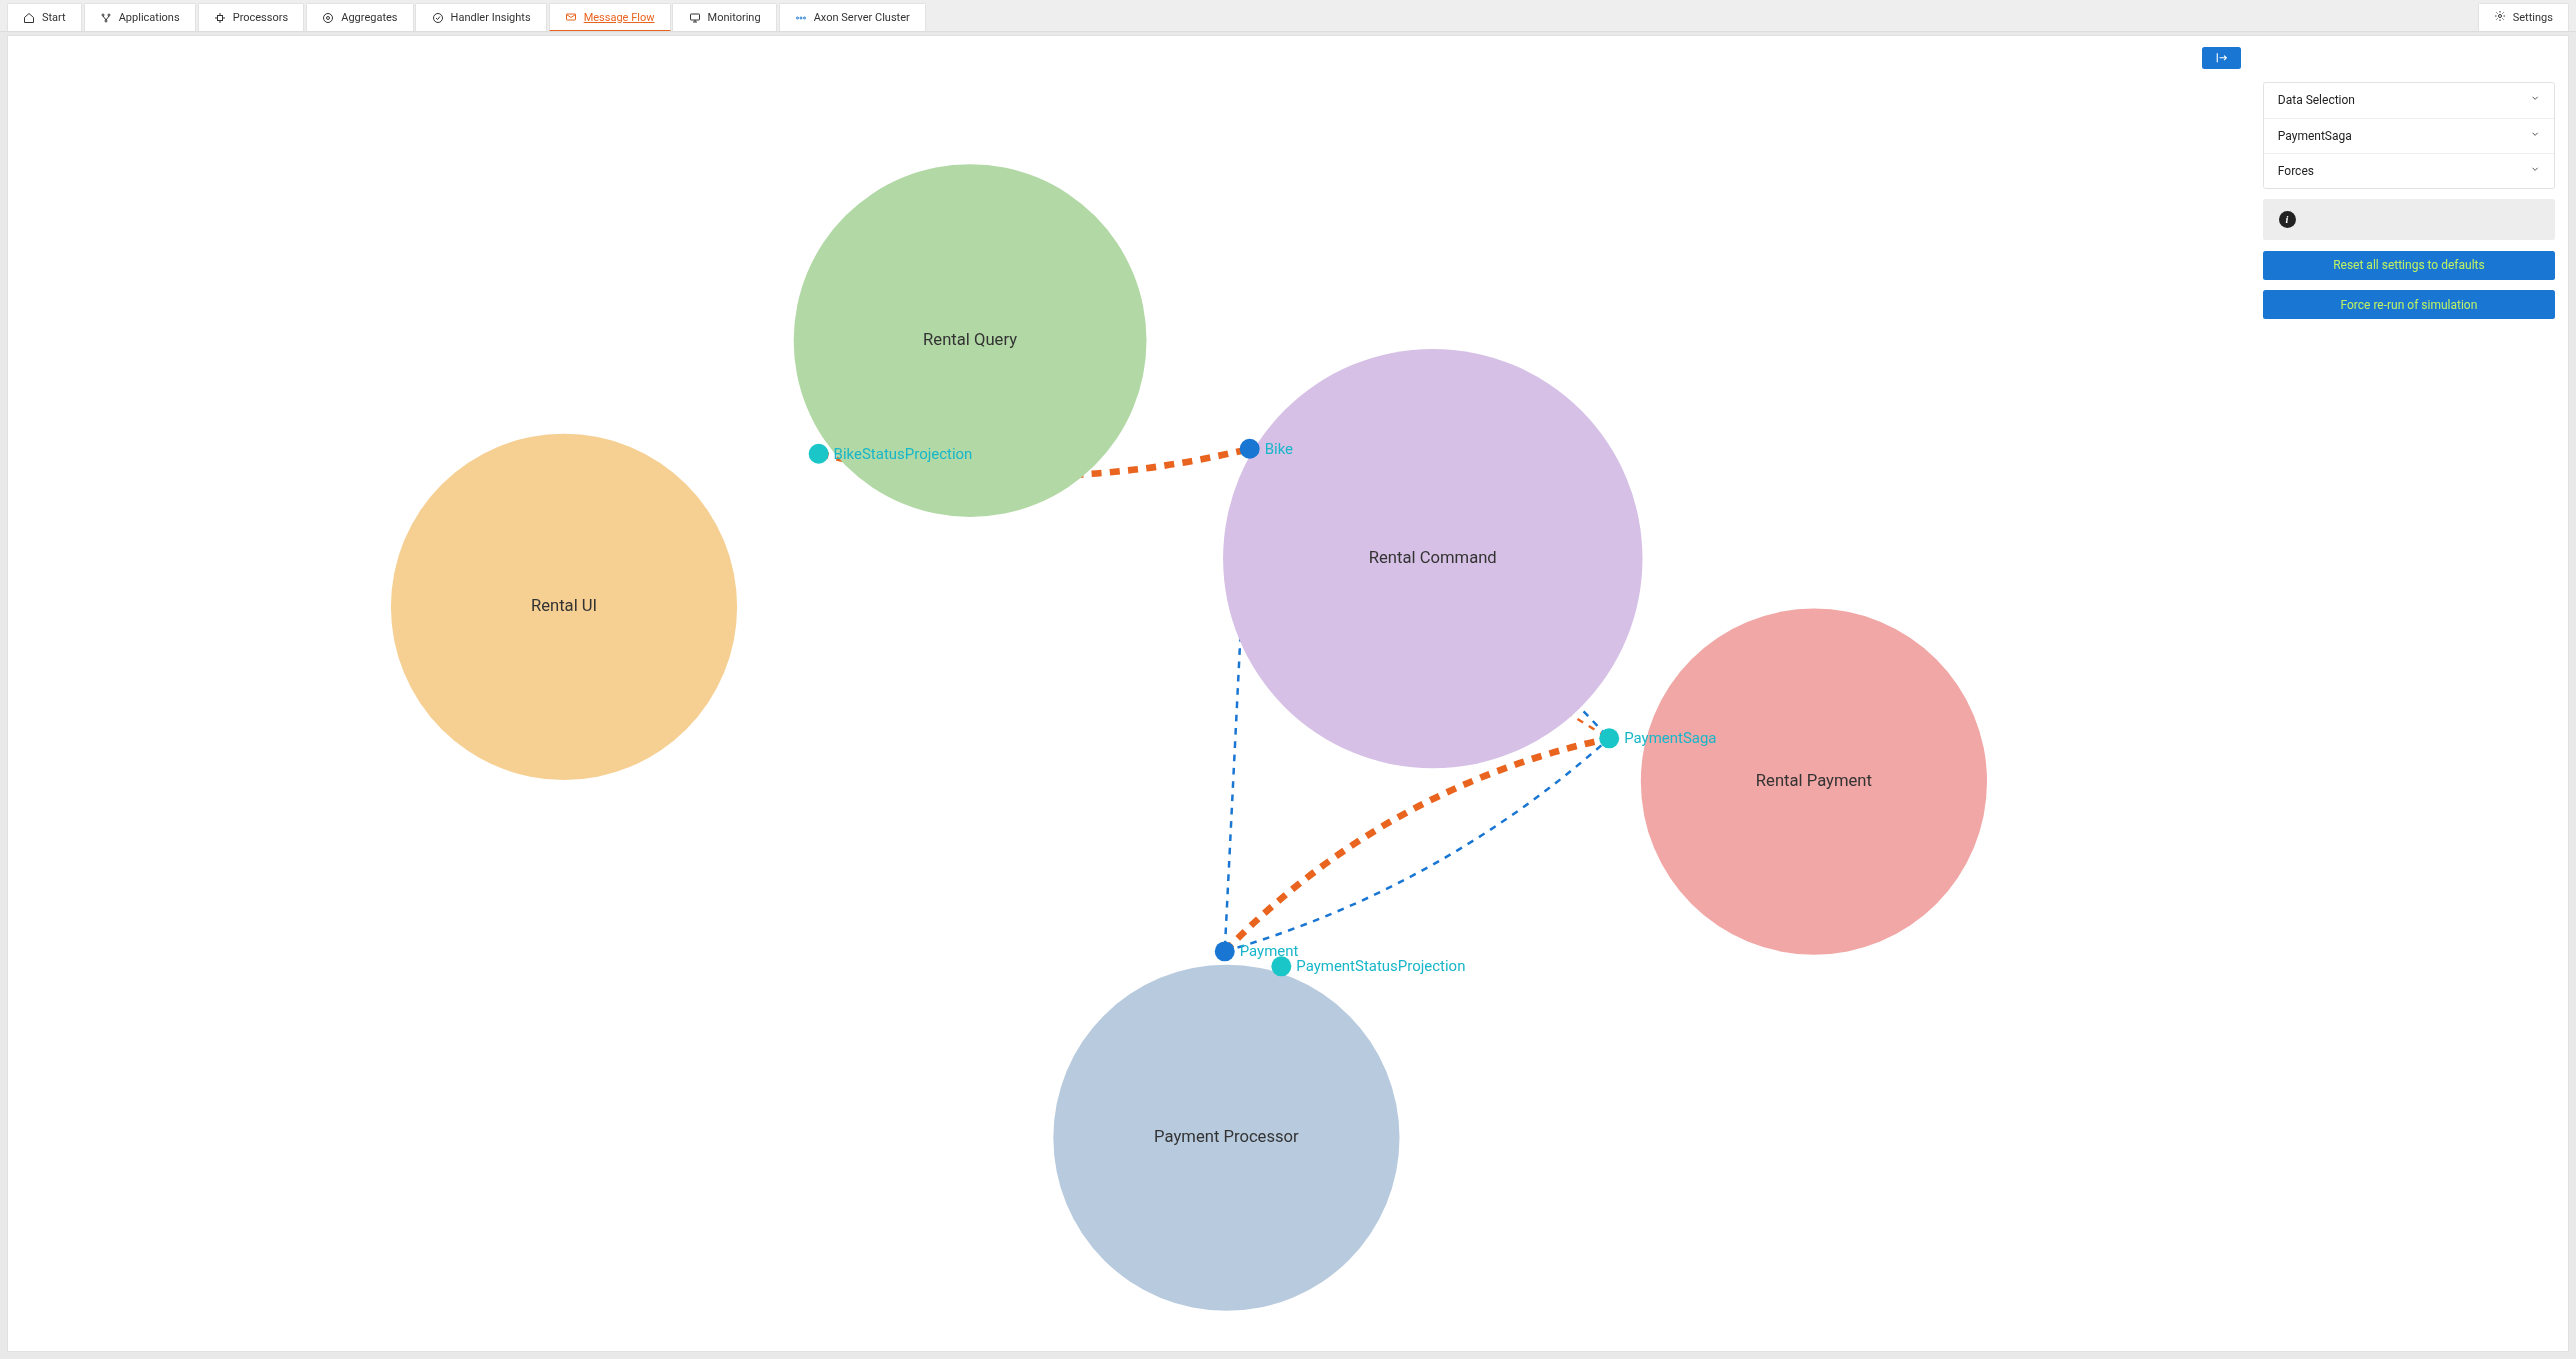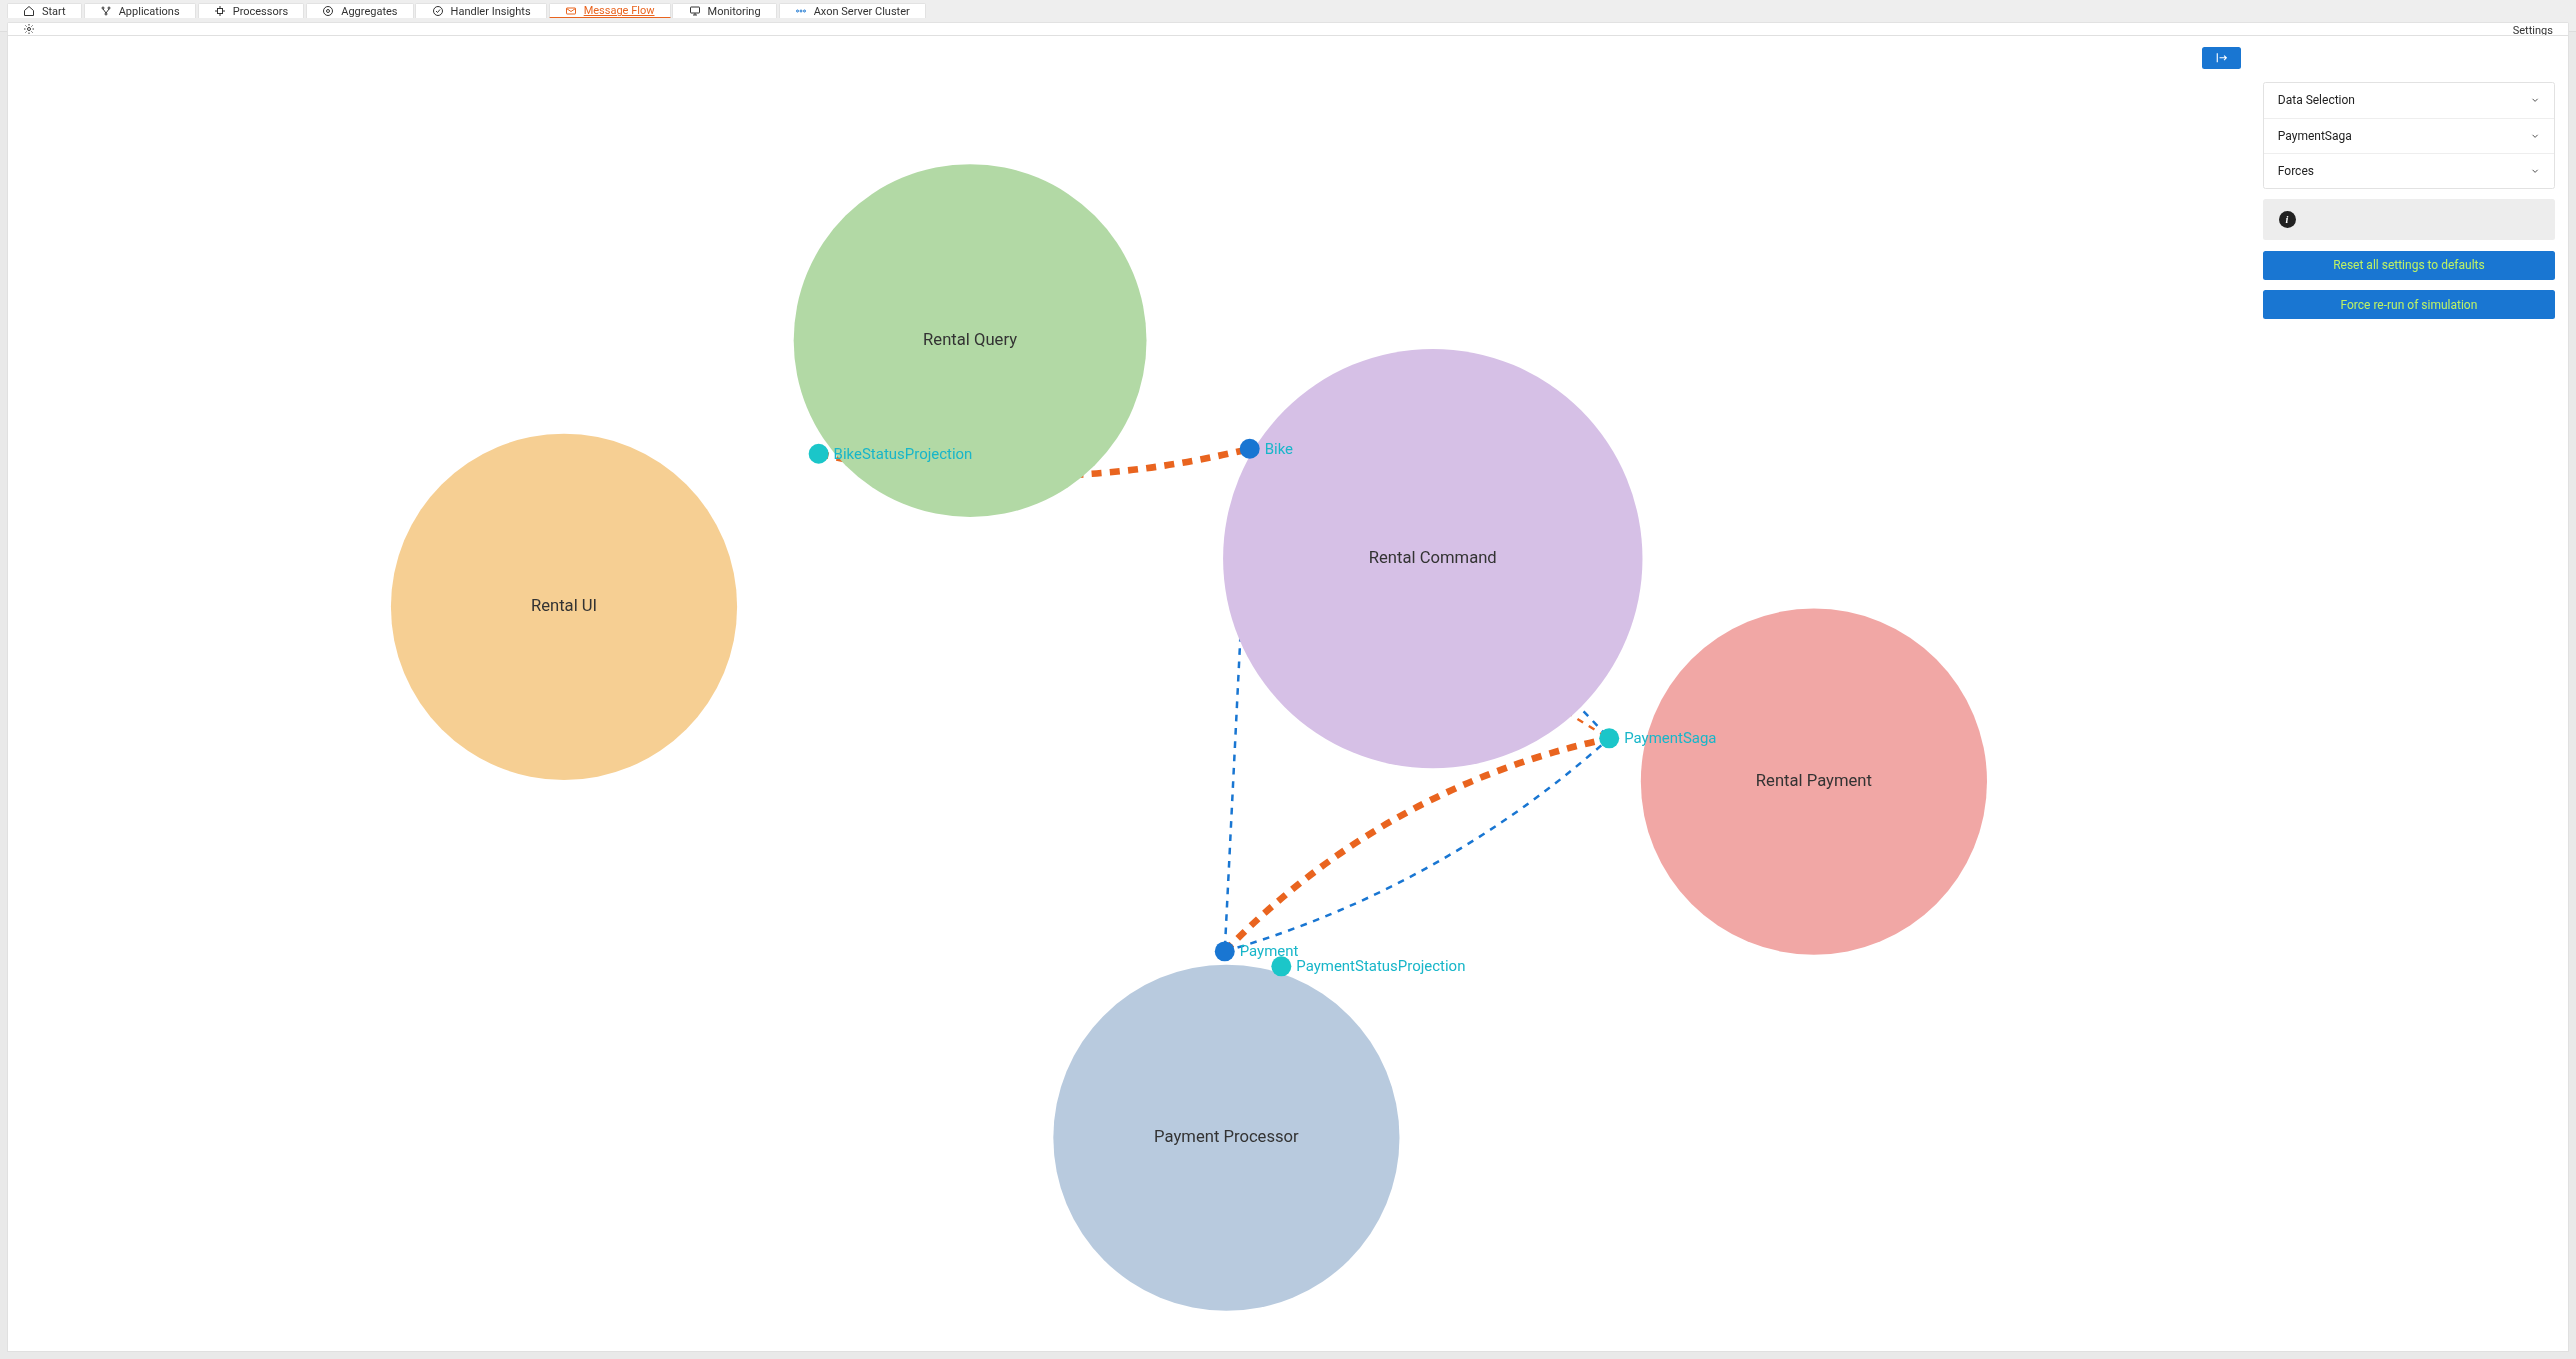--- a/index.html
+++ b/index.html
@@ -7,21 +7,20 @@
   body { display: flex; flex-direction: column; }
 
   
   .topbar {
     height: 32px;
     background: #eeeeee;
     display: flex;
     align-items: stretch;
     padding: 0 6.8px;
     border-bottom: 0.8px solid #ddd;
-    flex-direction: column;
   }
   .tabstrip { display: flex; gap: 1.7px; height: 100%; }
   .tabstrip .tab {
     background: #ffffff;
     border: 0.8px solid #e2e2e2;
     border-bottom: none;
     padding: 0 15.3px;
     display: flex;
     align-items: center;
     gap: 6.8px;
@@ -100,21 +99,20 @@
 
   .accordion {
     border: 0.8px solid #e2e2e2;
     border-radius: 2.5px;
     background: #fff;
   }
   .acc-item {
     padding: 10.2px 13.6px;
     display: flex;
     justify-content: space-between;
-    align-items: center;
     font-size: 12px;
     cursor: pointer;
     border-bottom: 0.8px solid #eee;
   }
   .acc-item:last-child { border-bottom: none; }
   .chev { width: 10.2px; height: 10.2px; }
 
   .infobox {
     background: #ededed;
     border-radius: 2.5px;

